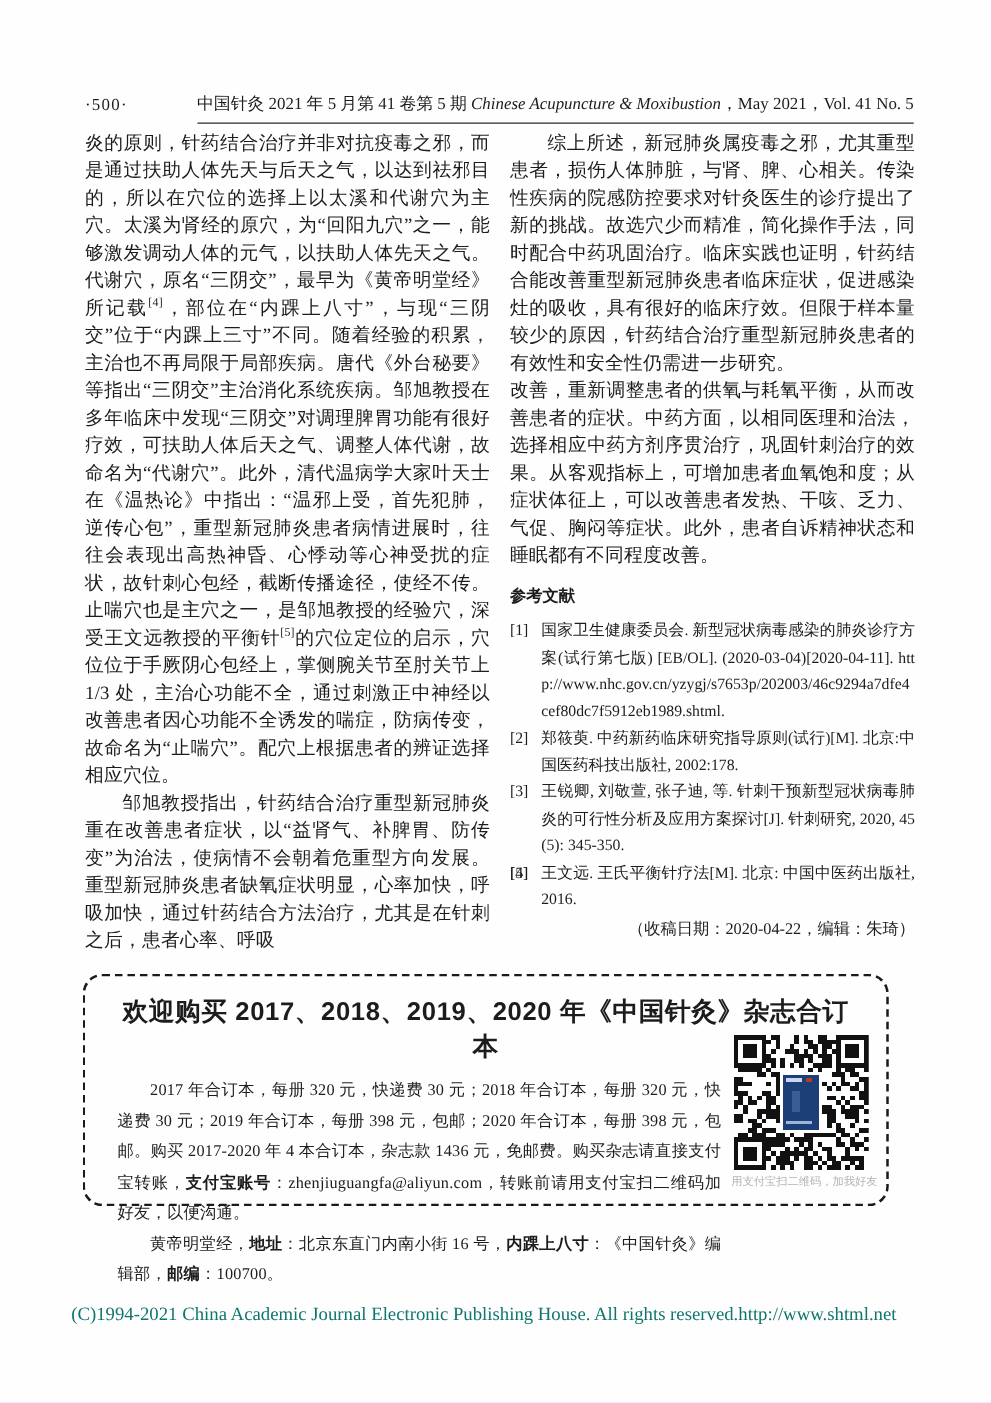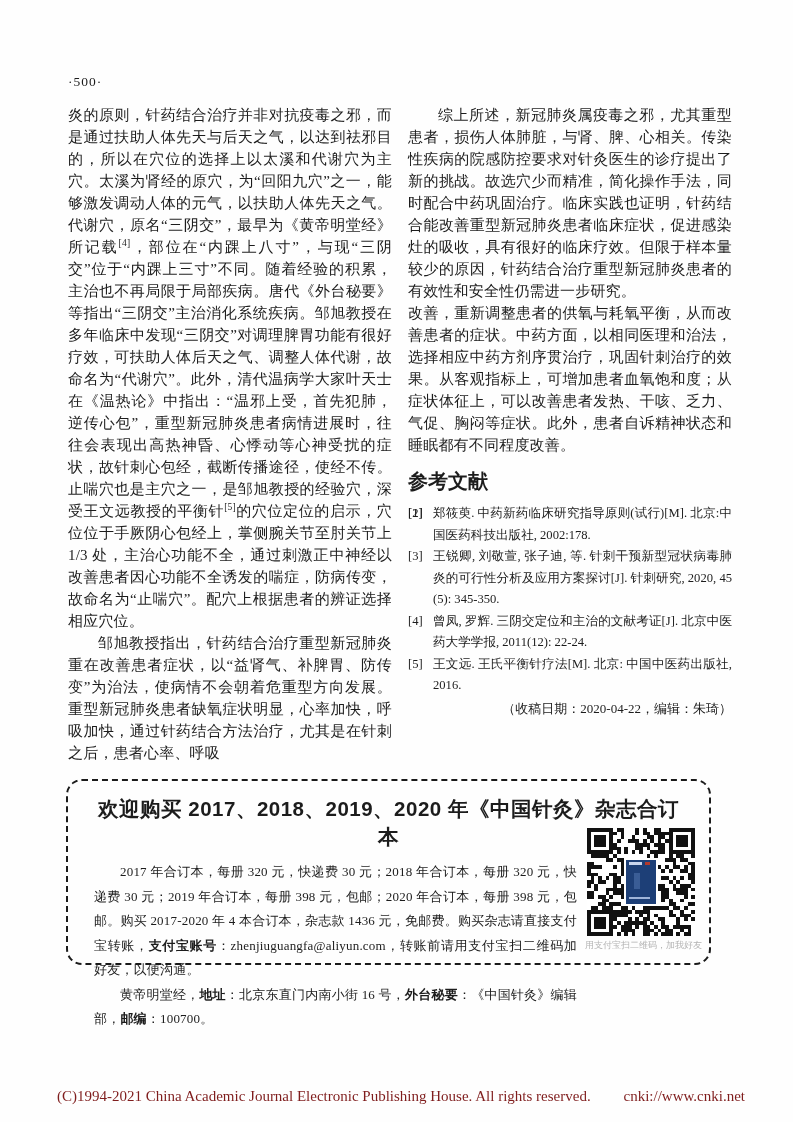--- a/index.html
+++ b/index.html
@@ -38,21 +38,21 @@
     font-size:15px;line-height:22px;
     text-align:justify;
     letter-spacing:0.2px;
   }
   .para.indent{text-indent:2em;}
   .para sup{font-size:9.5px;line-height:0;}
   
   .refs{margin-top:12px;}
   .refs-title{
     margin:0 0 8px 0;
-    font-size:20px;font-weight:bold;
+    font-size:13px;font-weight:bold;
   }
   .ref-item{
     position:relative;
     padding-left:25px;
     font-size:12.6px;line-height:21.5px;
     text-align:justify;
     word-break:break-all;
   }
   .ref-num{position:absolute;left:0;top:0;}
   .received-note{
@@ -89,66 +89,68 @@
   .qr-block svg{display:block;margin:0 auto;}
   .qr-caption{
     margin-top:3px;
     font-size:9px;color:#b3b3b3;
     font-family:"Liberation Sans","DejaVu Sans",sans-serif;
     white-space:nowrap;
   }
   
   .footer{
     position:absolute;top:1044px;left:57px;right:48px;
-    display:flex;justify-content:space-between;
-    font-size:15px;color:#7f1d1d;
+    display:flex;
+    font-size:15px;color:#0f766e;
     font-family:"Liberation Serif","DejaVu Serif",serif;
-    margin-top:44px;
   }
 </style>
 </head>
 <body>
 
 <div class="page">
 
   <div class="header">
     <div class="page-num">·500·</div>
+    <div class="journal-info">
+      <span>中国针灸 2021 年 5 月第 41 卷第 5 期 </span><span class="en">Chinese Acupuncture &amp; Moxibustion</span><span>，May 2021，Vol. 41 No. 5</span>
+    </div>
   </div>
 
   <div class="columns">
     <div class="col">
       <div>
           <p class="para"><span>炎的原则，针药结合治疗并非对抗疫毒之邪，而是通过扶助人体先天与后天之气，以达到祛邪目的，所以在穴位的选择上以太溪和代谢穴为主穴。太溪为肾经的原穴，为“回阳九穴”之一，能够激发调动人体的元气，以扶助人体先天之气。代谢穴，原名“三阴交”，最早为《黄帝明堂经》所记载</span><sup>[4]</sup><span>，部位在“内踝上八寸”，与现“三阴交”位于“内踝上三寸”不同。随着经验的积累，主治也不再局限于局部疾病。唐代《外台秘要》等指出“三阴交”主治消化系统疾病。邹旭教授在多年临床中发现“三阴交”对调理脾胃功能有很好疗效，可扶助人体后天之气、调整人体代谢，故命名为“代谢穴”。此外，清代温病学大家叶天士在《温热论》中指出：“温邪上受，首先犯肺，逆传心包”，重型新冠肺炎患者病情进展时，往往会表现出高热神昏、心悸动等心神受扰的症状，故针刺心包经，截断传播途径，使经不传。止喘穴也是主穴之一，是邹旭教授的经验穴，深受王文远教授的平衡针</span><sup>[5]</sup><span>的穴位定位的启示，穴位位于手厥阴心包经上，掌侧腕关节至肘关节上 1/3 处，主治心功能不全，通过刺激正中神经以改善患者因心功能不全诱发的喘症，防病传变，故命名为“止喘穴”。配穴上根据患者的辨证选择相应穴位。</span></p>
           <p class="para indent"><span>邹旭教授指出，针药结合治疗重型新冠肺炎重在改善患者症状，以“益肾气、补脾胃、防传变”为治法，使病情不会朝着危重型方向发展。重型新冠肺炎患者缺氧症状明显，心率加快，呼吸加快，通过针药结合方法治疗，尤其是在针刺之后，患者心率、呼吸</span></p>
         </div>
     </div>
     <div class="col">
       <div>
           <p class="para indent"><span>综上所述，新冠肺炎属疫毒之邪，尤其重型患者，损伤人体肺脏，与肾、脾、心相关。传染性疾病的院感防控要求对针灸医生的诊疗提出了新的挑战。故选穴少而精准，简化操作手法，同时配合中药巩固治疗。临床实践也证明，针药结合能改善重型新冠肺炎患者临床症状，促进感染灶的吸收，具有很好的临床疗效。但限于样本量较少的原因，针药结合治疗重型新冠肺炎患者的有效性和安全性仍需进一步研究。</span></p>
           <p class="para"><span>改善，重新调整患者的供氧与耗氧平衡，从而改善患者的症状。中药方面，以相同医理和治法，选择相应中药方剂序贯治疗，巩固针刺治疗的效果。从客观指标上，可增加患者血氧饱和度；从症状体征上，可以改善患者发热、干咳、乏力、气促、胸闷等症状。此外，患者自诉精神状态和睡眠都有不同程度改善。</span></p>
         </div>
       <section class="refs">
         <h3 class="refs-title">参考文献</h3>
         <div>
-            <div class="ref-item"><span class="ref-num">[1]</span></div>
+            <div class="ref-item"><span class="ref-num">[1]</span><span>国家卫生健康委员会. 新型冠状病毒感染的肺炎诊疗方案(试行第七版) [EB/OL]. (2020-03-04)[2020-04-11]. http://www.nhc.gov.cn/yzygj/s7653p/202003/46c9294a7dfe4cef80dc7f5912eb1989.shtml.</span></div>
             <div class="ref-item"><span class="ref-num">[2]</span><span>郑筱萸. 中药新药临床研究指导原则(试行)[M]. 北京:中国医药科技出版社, 2002:178.</span></div>
             <div class="ref-item"><span class="ref-num">[3]</span><span>王锐卿, 刘敬萱, 张子迪, 等. 针刺干预新型冠状病毒肺炎的可行性分析及应用方案探讨[J]. 针刺研究, 2020, 45(5): 345-350.</span></div>
-            <div class="ref-item"><span class="ref-num">[4]</span><span>曾凤, 罗辉. 三阴交定位和主治的文献考证[J]. 北京中医药大学学报, 2011(12): 22-24.</span></div>
+            <div class="ref-item"><span class="ref-num">[4]</span></div>
             <div class="ref-item"><span class="ref-num">[5]</span><span>王文远. 王氏平衡针疗法[M]. 北京: 中国中医药出版社, 2016.</span></div>
           </div>
         <div class="received-note">（收稿日期：2020-04-22，编辑：朱琦）</div>
       </section>
     </div>
   </div>
 
   <div class="ad-box">
     <div class="ad-title">欢迎购买 2017、2018、2019、2020 年《中国针灸》杂志合订本</div>
     <div class="ad-body">
         <p class="para indent"><span>2017 年合订本，每册 320 元，快递费 30 元；2018 年合订本，每册 320 元，快递费 30 元；2019 年合订本，每册 398 元，包邮；2020 年合订本，每册 398 元，包邮。购买 2017-2020 年 4 本合订本，杂志款 1436 元，免邮费。购买杂志请直接支付宝转账，</span><b>支付宝账号</b><span>：zhenjiuguangfa@aliyun.com，转账前请用支付宝扫二维码加好友，以便沟通。</span></p>
-        <p class="para indent"><span>黄帝明堂经，</span><b>地址</b><span>：北京东直门内南小街 16 号，</span><b>外台秘要</b><span>：《中国针灸》编辑部，</span><b>邮编</b><span>：100700。</span></p>
+        <p class="para indent"><span>黄帝明堂经，</span><b>地址</b><span>：北京东直门内南小街 16 号，</span><b>内踝上八寸</b><span>：《中国针灸》编辑部，</span><b>邮编</b><span>：100700。</span></p>
       </div>
     <div class="qr-block">
       <svg id="qr-svg" width="108" height="108" viewBox="0 0 108 108">
           <rect x="0" y="0" w="108" width="108" height="108" fill="#ffffff" shape-rendering="crispEdges"></rect>
           <rect x="29.79310344827586" y="0" w="3.7241379310344827" width="3.7241379310344827" height="3.7241379310344827" fill="#111" shape-rendering="crispEdges"></rect>
           <rect x="33.51724137931034" y="0" w="3.7241379310344827" width="3.7241379310344827" height="3.7241379310344827" fill="#111" shape-rendering="crispEdges"></rect>
           <rect x="48.41379310344828" y="0" w="3.7241379310344827" width="3.7241379310344827" height="3.7241379310344827" fill="#111" shape-rendering="crispEdges"></rect>
           <rect x="55.86206896551724" y="0" w="3.7241379310344827" width="3.7241379310344827" height="3.7241379310344827" fill="#111" shape-rendering="crispEdges"></rect>
           <rect x="67.03448275862068" y="0" w="3.7241379310344827" width="3.7241379310344827" height="3.7241379310344827" fill="#111" shape-rendering="crispEdges"></rect>
           <rect x="70.75862068965517" y="0" w="3.7241379310344827" width="3.7241379310344827" height="3.7241379310344827" fill="#111" shape-rendering="crispEdges"></rect>
@@ -448,16 +450,16 @@
           <rect x="58.096551724137925" y="34.26206896551724" w="4.468965517241379" width="4.468965517241379" height="2.9793103448275864" fill="#b23a2e" shape-rendering="crispEdges"></rect>
           <rect x="46.92413793103448" y="44.689655172413794" w="5.958620689655173" width="5.958620689655173" height="16.75862068965517" fill="#3a5d96" shape-rendering="crispEdges"></rect>
           <rect x="41.710344827586205" y="68.52413793103447" w="20.855172413793102" width="20.855172413793102" height="2.606896551724138" fill="#9fb4d9" shape-rendering="crispEdges"></rect>
         </svg>
       <div class="qr-caption">用支付宝扫二维码，加我好友</div>
     </div>
   </div>
 
   <div class="footer">
     <span>(C)1994-2021 China Academic Journal Electronic Publishing House. All rights reserved.</span>
-    <span>cnki://www.cnki.net</span>
+    <span>http://www.shtml.net</span>
   </div>
 
 </div>
 
 </body></html>

